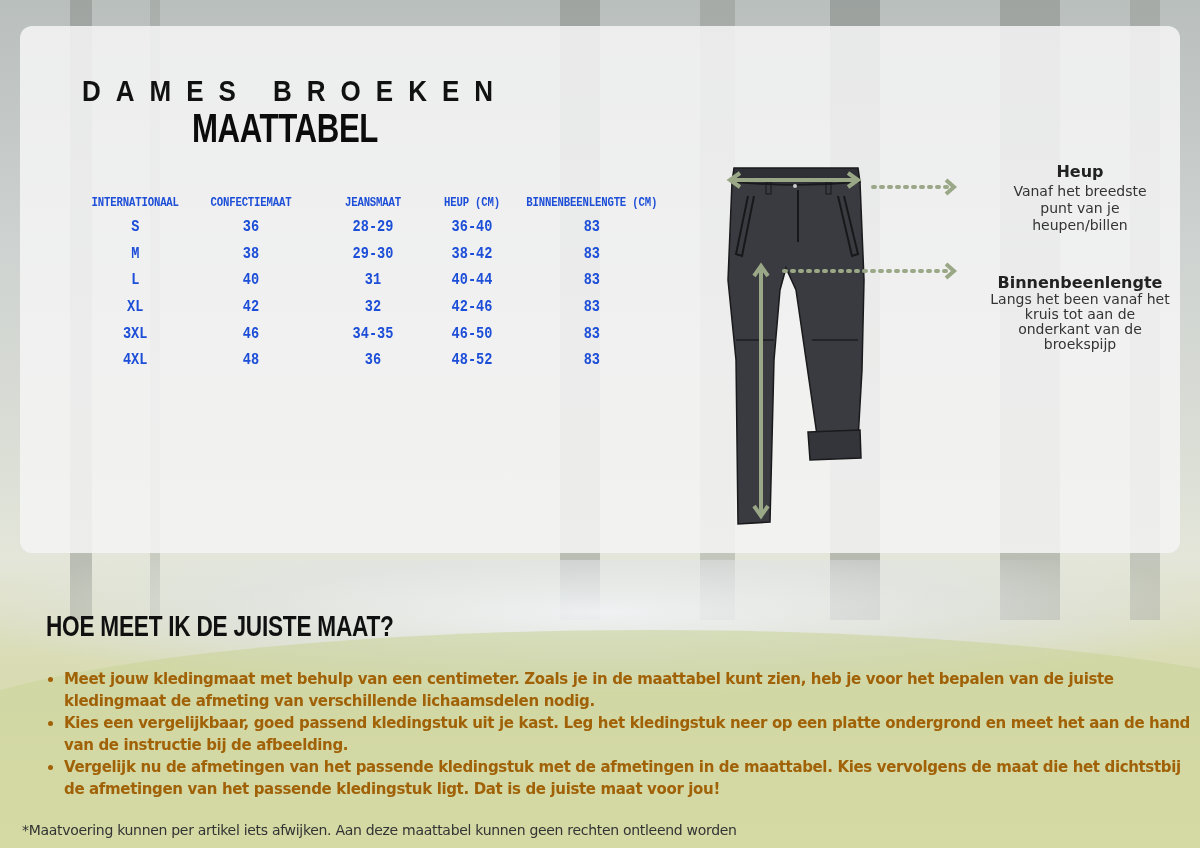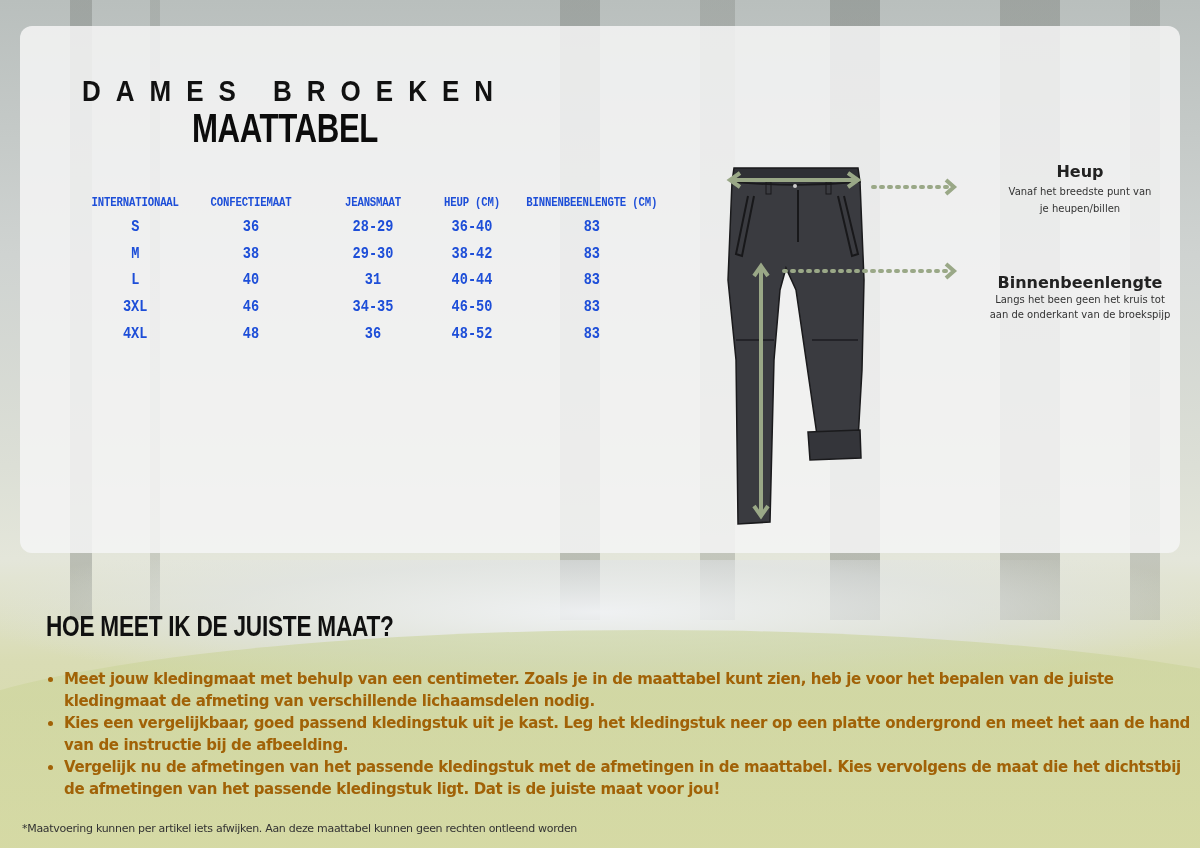--- a/index.html
+++ b/index.html
@@ -54,35 +54,35 @@
   }
   table.sizes td {
     font-size:16px; height:26.6px; padding:0; text-align:center;
     transform:scaleX(0.85);
   }
   .c1{width:97px}.c2{width:126px}.c3{width:118px}.c4{width:80px}.c5{width:155px}
 
   .pants { position:absolute; left:718px; top:160px; }
   .label-block { position:absolute; text-align:center; color:#222; }
   .label-title { font-family:"DejaVu Sans", sans-serif; font-weight:bold; font-size:16px; }
-  .label-desc { font-size:10px; line-height:17px; color:#333; }
+  .label-desc { font-size:14px; line-height:17px; color:#333; }
 
   .howto-title {
     position:absolute; left:46px; top:610px;
     font-family:"Liberation Sans", sans-serif; font-weight:bold; font-size:29px;
     color:#101010; transform:scaleX(0.78); transform-origin:left center; letter-spacing:-0.3px;
   }
   ul.howto {
     position:absolute; left:28px; top:654px; width:1140px; margin:14px; padding:0 0 0 22px;
     font-family:"DejaVu Sans", sans-serif; font-weight:bold; font-size:15px;
     line-height:22px; color:#a16207; letter-spacing:-0.35px;
   }
   ul.howto li { margin:0; padding-left:0; }
   .footnote {
-    position:absolute; left:22px; top:822px; font-size:11px; color:#333;
+    position:absolute; left:22px; top:822px; font-size:14px; color:#333;
     font-family:"DejaVu Sans", sans-serif; letter-spacing:-0.3px;
   }
 </style>
 </head>
 <body>
 
 <div class="trunks"></div>
 <div class="road"></div>
 <div class="hill"></div>
 
@@ -114,20 +114,27 @@
       <td>38</td>
       <td>29-30</td>
       <td>38-42</td>
       <td>83</td>
     </tr>
     <tr>
       <td>L</td>
       <td>40</td>
       <td>31</td>
       <td>40-44</td>
+      <td>83</td>
+    </tr>
+    <tr>
+      <td>XL</td>
+      <td>42</td>
+      <td>32</td>
+      <td>42-46</td>
       <td>83</td>
     </tr>
     <tr>
       <td>3XL</td>
       <td>46</td>
       <td>34-35</td>
       <td>46-50</td>
       <td>83</td>
     </tr>
     <tr>
@@ -180,21 +187,21 @@
   <polyline points="228,104 236,111 228,118" stroke="#9aa887" stroke-width="4" fill="none"></polyline>
 </svg>
 
 <div class="label-block" style="left:990px; top:162px; width:180px;">
   <div class="label-title">Heup</div>
   <div class="label-desc" style="width:150px;margin:2px auto 0;">Vanaf het breedste punt van je heupen/billen</div>
 </div>
 
 <div class="label-block" style="left:980px; top:257px; width:200px;margin-top:16px;">
   <div class="label-title">Binnenbeenlengte</div>
-  <div class="label-desc" style="width:185px;margin:0 auto;line-height:15px;">Langs het been geen het kruis tot aan de onderkant van de broekspijp</div>
+  <div class="label-desc" style="width:185px;margin:0 auto;line-height:15px;">Langs het been vanaf het kruis tot aan de onderkant van de broekspijp</div>
 </div>
 
 <div class="howto-title">HOE MEET IK DE JUISTE MAAT?</div>
 
 <ul class="howto">
   <li>Meet jouw kledingmaat met behulp van een centimeter. Zoals je in de maattabel kunt zien, heb je voor het bepalen van de juiste kledingmaat de afmeting van verschillende lichaamsdelen nodig.</li>
   <li>Kies een vergelijkbaar, goed passend kledingstuk uit je kast. Leg het kledingstuk neer op een platte ondergrond en meet het aan de hand van de instructie bij de afbeelding.</li>
   <li>Vergelijk nu de afmetingen van het passende kledingstuk met de afmetingen in de maattabel. Kies vervolgens de maat die het dichtstbij de afmetingen van het passende kledingstuk ligt. Dat is de juiste maat voor jou!</li>
 </ul>
 

